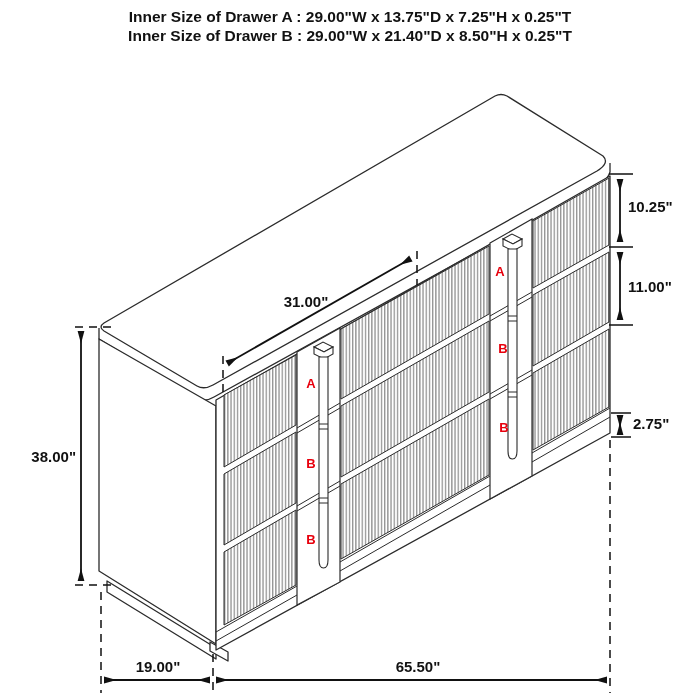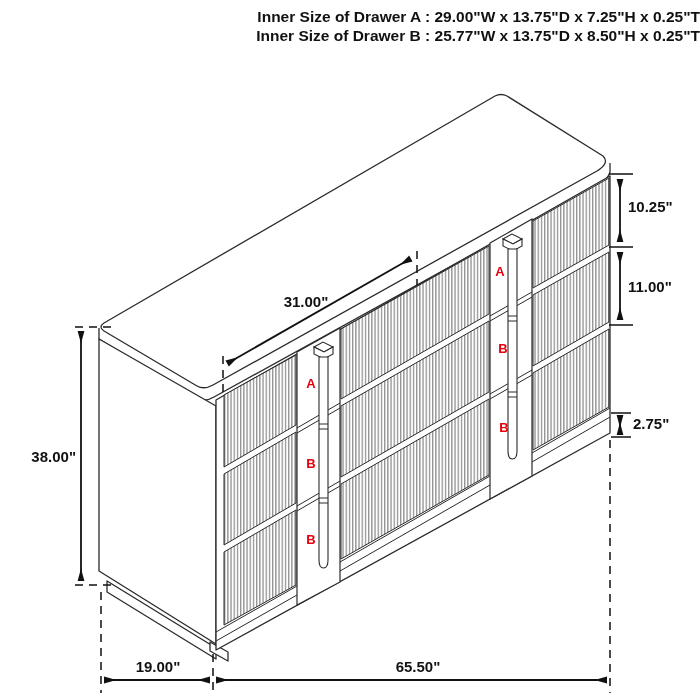--- a/index.html
+++ b/index.html
@@ -1,21 +1,21 @@
 <!DOCTYPE html>
 <html style="--line: #2b2b2b; --flute: #606060; --red: #e8000d; --bg: #ffffff;"><head>
 <meta charset="utf-8">
 <style>
   :root{
     --line:#2b2b2b; --flute:#606060; --red:#e8000d; --bg:#ffffff;
   }
   html,body{margin:0;padding:0;background:var(--bg);}
   #stage{position:relative;width:700px;height:700px;background:var(--bg);
          font-family:"Liberation Sans",sans-serif;overflow:hidden;}
-  #title{position:absolute;top:7px;left:0;width:700px;text-align:right;
+  #title{position:absolute;top:7px;left:0;width:700px;text-align:center;
          font-weight:bold;font-size:15.5px;line-height:19px;color:#111;}
   svg{position:absolute;top:0;left:0;}
   .edge{fill:none;stroke:var(--line);stroke-width:1.3;stroke-linejoin:round;}
   .face{fill:#fff;stroke:var(--line);stroke-width:1.3;stroke-linejoin:round;}
   .detail{fill:none;stroke:var(--line);stroke-width:1;}
   .cell{fill:url(#flutes);stroke:var(--line);stroke-width:1;}
   .stile{fill:#fff;stroke:var(--line);stroke-width:1.2;}
   .handle{fill:#fff;stroke:var(--line);stroke-width:1.1;}
   .dimline{stroke:#111;stroke-width:1.8;fill:none;}
   .tick{stroke:#111;stroke-width:1.5;}
@@ -23,21 +23,21 @@
   .dim{font-weight:bold;font-size:15px;fill:#111;}
   .letter{font-weight:bold;font-size:13px;fill:var(--red);text-anchor:middle;}
 </style>
 </head>
 <body>
 
 <div id="stage">
 
   <div id="title">
     <div>Inner Size of Drawer A : 29.00"W x 13.75"D x 7.25"H x 0.25"T</div>
-    <div>Inner Size of Drawer B : 25.77"W x 13.75"D x 8.50"H x 0.25"T</div>
+    <div>Inner Size of Drawer B : 29.00"W x 21.40"D x 8.50"H x 0.25"T</div>
   </div>
 
   <svg width="700" height="700" viewBox="0 0 700 700">
     <defs>
       <pattern id="flutes" width="3.2" height="12" patternUnits="userSpaceOnUse">
         <rect width="3.2" height="12" fill="#ffffff"></rect>
         <line x1="0.7" y1="0" x2="0.7" y2="12" stroke="var(--flute)" stroke-width="0.9"></line>
       </pattern>
       <marker id="mA" markerWidth="14" markerHeight="10" refX="12" refY="5" orient="auto-start-reverse" markerUnits="userSpaceOnUse">
         <path d="M0.5,5 L13,1.6 L13,8.4 Z" fill="#111"></path>

